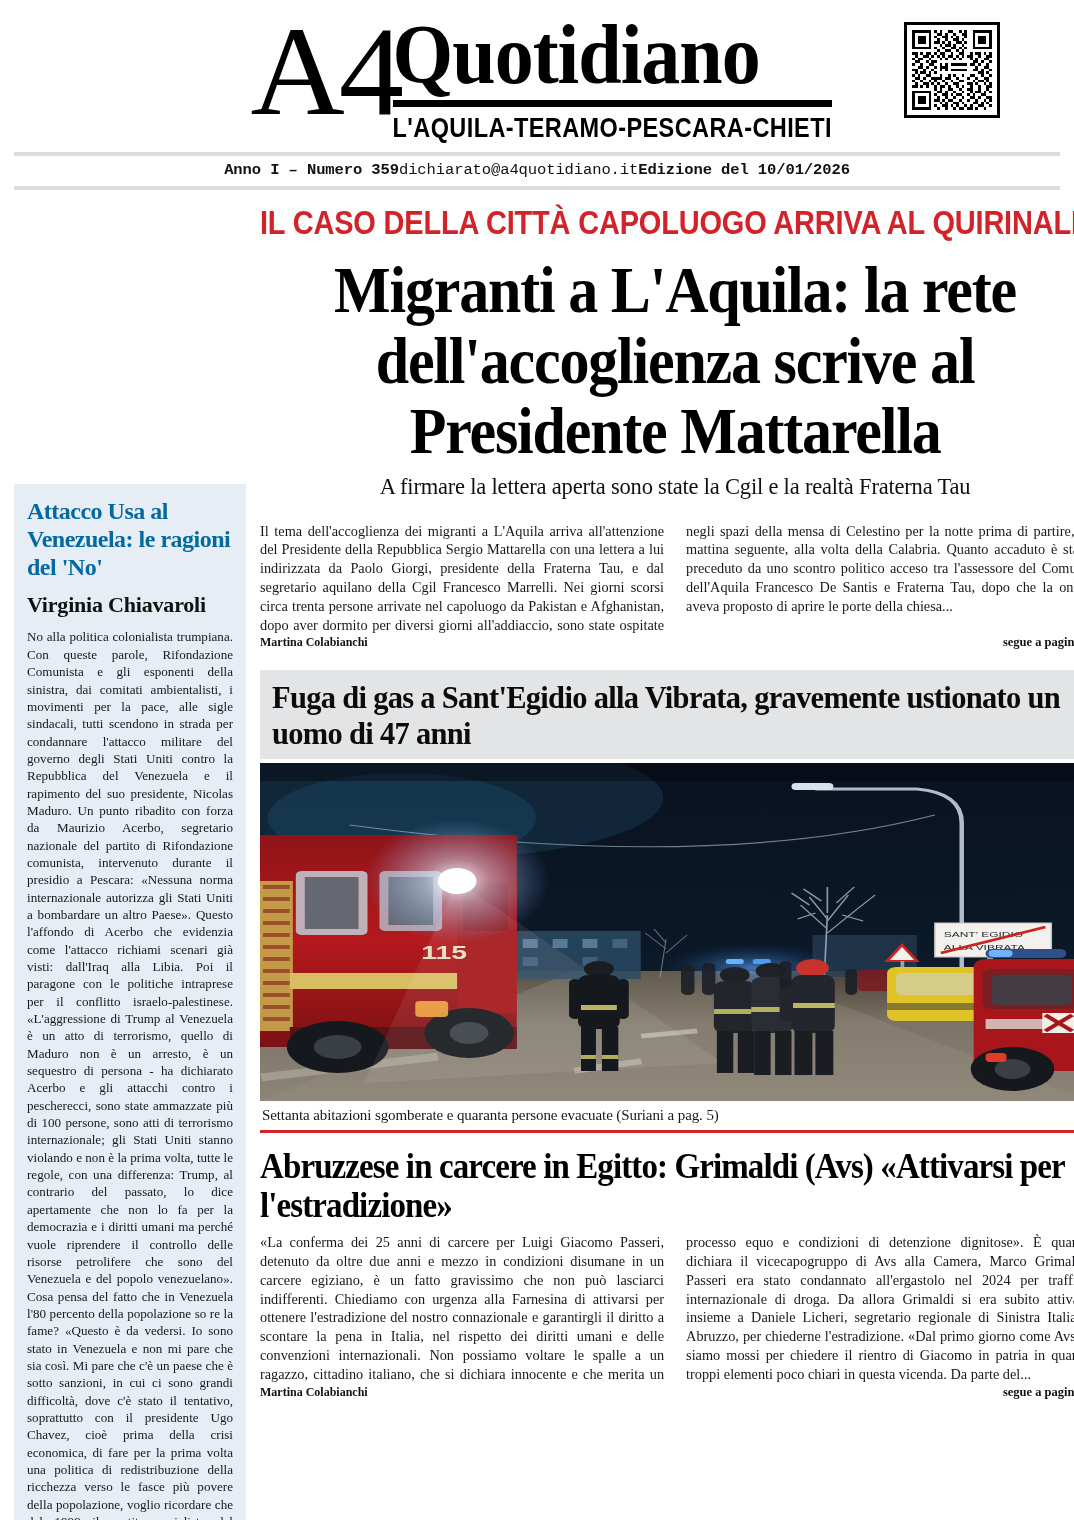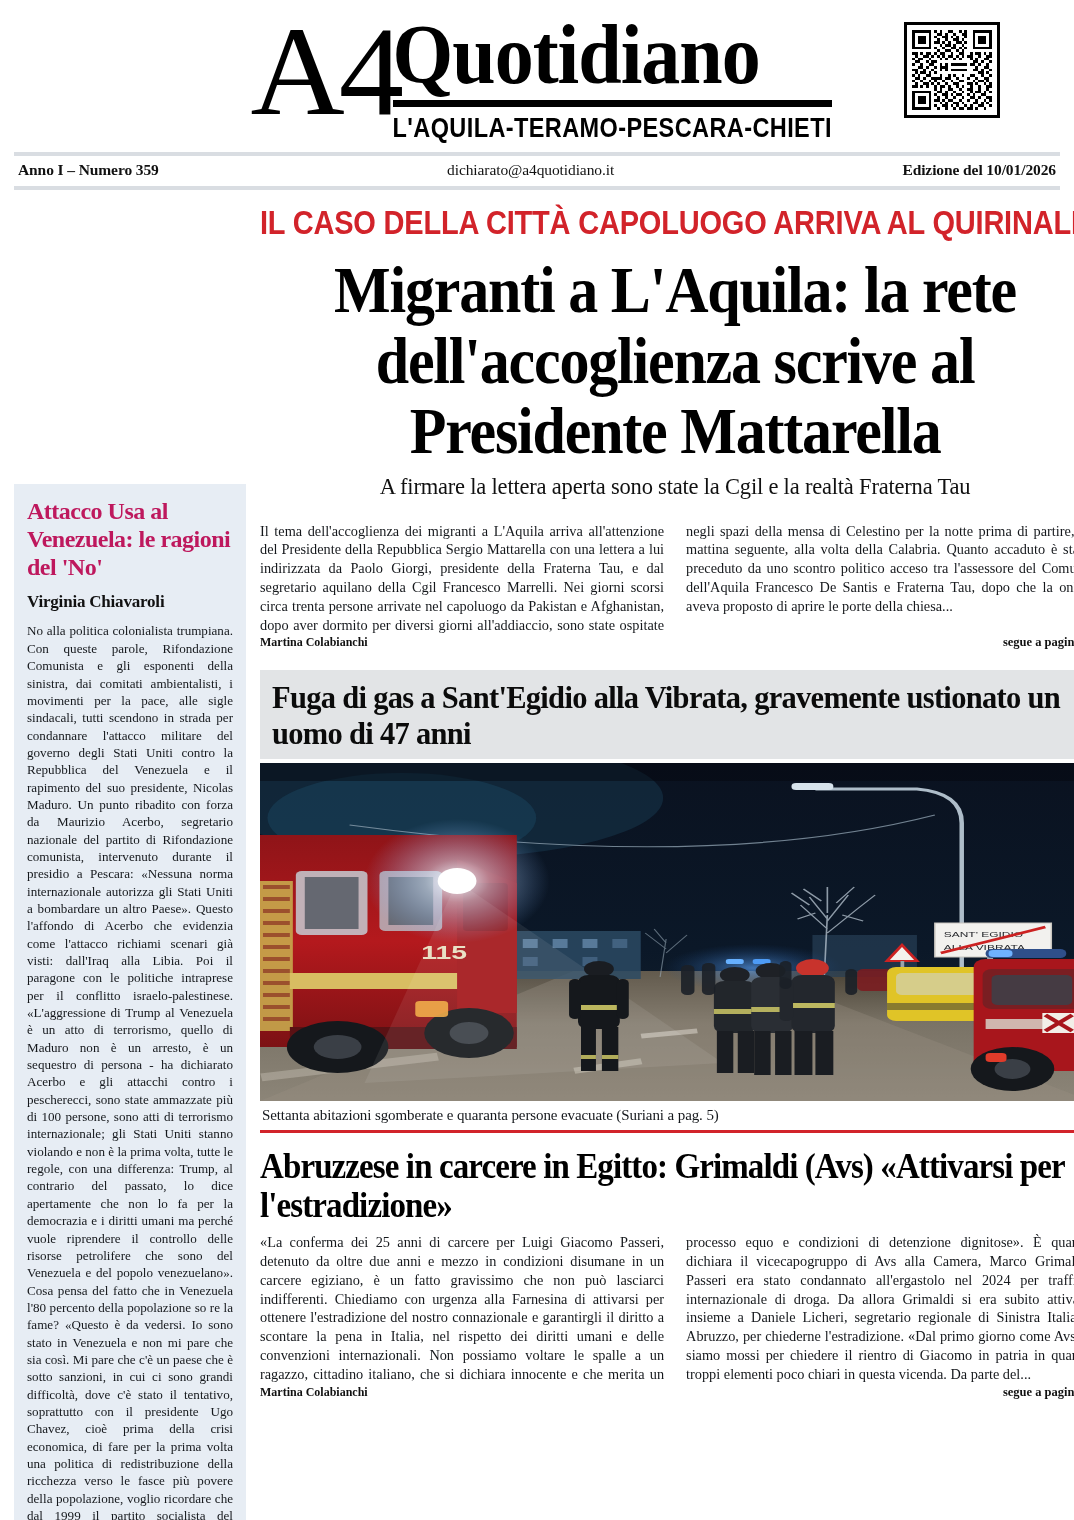--- a/index.html
+++ b/index.html
@@ -70,23 +70,23 @@
     background: #fff;
     padding: 5px;
   }
   .qr svg { display: block; width: 100%; height: 100%; }
 
   
   .rule-thick { height: 4px; background: #d9dde2; }
   .infobar {
     display: flex;
     align-items: center;
-    justify-content: space-between;
+    justify-content: center;
     padding: 5px 4px 7px 4px;
-    font-family: Liberation Serif, serif;
+    font-family: Liberation Mono, monospace;
     font-size: 15.5px;
     font-weight: 700;
     color: #111;
     letter-spacing: -0.1px;
   }
   .infobar .mid { font-weight: 400; }
 
   
   .grid {
     display: grid;
@@ -134,26 +134,26 @@
     background: #e7edf4;
     padding: 14px 13px 10px 13px;
     margin-top: 6px;
   }
   .side-title {
     font-family: "Liberation Serif", serif;
     font-weight: 700;
     font-size: 24px;
     line-height: 1.16;
     letter-spacing: -0.5px;
-    color: #be185d;
+    color: #0369a1;
   }
   .byline {
     font-family: "Liberation Serif", serif;
     font-weight: 700;
-    font-size: 17px;
+    font-size: 22px;
     margin-top: 11px;
     letter-spacing: -0.2px;
   }
   .side-body {
     font-family: "Liberation Serif", serif;
     font-size: 13.1px;
     line-height: 1.325;
     text-align: justify;
     margin-top: 10px;
     color: #15181c;

